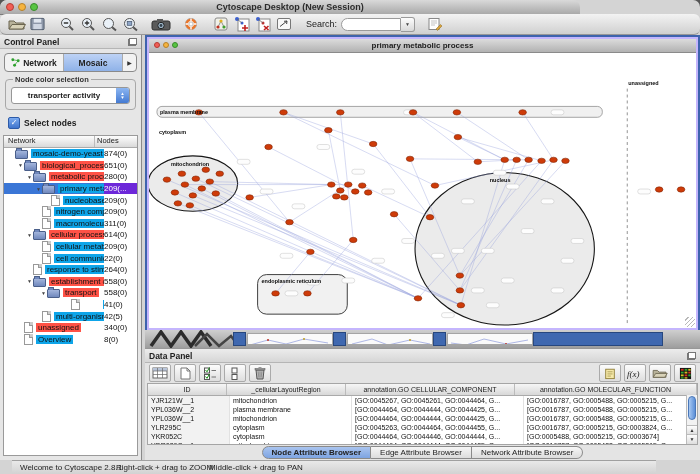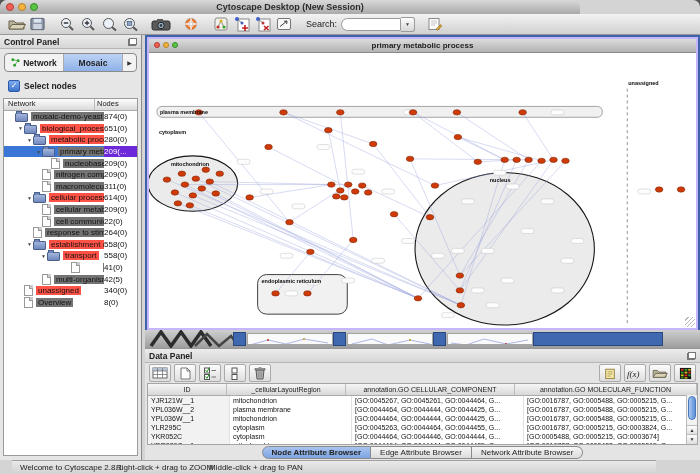--- a/index.html
+++ b/index.html
@@ -11,21 +11,21 @@
   .lights{position:absolute;left:6px;top:3px;display:flex;}
   .tl{width:8px;height:8px;border-radius:50%;margin-right:4px;box-sizing:border-box;}
   .tl.red{background:#f15f56;border:1px solid #b53c34;}
   .tl.yel{background:#f6b43e;border:1px solid #b5812a;}
   .tl.grn{background:#58c542;border:1px solid #3a8a2c;}
   .tl.small{width:6px;height:6px;margin-right:3px;}
   .wtitle{position:absolute;left:0;right:0;top:2px;text-align:center;font-size:9px;font-weight:bold;color:#2c2c2c;}
   
   #toolbar{position:absolute;left:0;top:14px;width:700px;height:21px;
     background:linear-gradient(#f3f3f3,#d0d0d0);border-bottom:1px solid #979797;
-    display:flex;align-items:center;padding:0 0 0 6px;box-sizing:border-box;}
+    display:flex;align-items:center;padding:0 0 0 6px;box-sizing:border-box;border-radius:6px;}
   .tbtn{width:21px;height:18px;display:flex;align-items:center;justify-content:center;flex:none;}
   .tbtn svg{display:block;}
   .gap{width:9px;flex:none;}
   .search-wrap{display:flex;align-items:center;margin-left:12px;}
   .search-label{font-size:9px;color:#222;margin-right:4px;}
   #search-input{width:50px;height:11px;border:1px solid #9a9a9a;border-radius:7px 0 0 7px;
     font-size:8px;padding:0 4px;background:#fff;outline:none;}
   .sdd{width:13px;height:13px;border:1px solid #9a9a9a;border-left:none;border-radius:0 3px 3px 0;
     background:linear-gradient(#fdfdfd,#d8d8d8);font-size:5px;display:flex;align-items:center;justify-content:center;color:#444;}
   
@@ -63,21 +63,21 @@
   .trow.sel{background:#3a76d6;}
   .arr{width:7px;font-size:5px;color:#444;flex:none;text-align:center;}
   .fold{width:11px;height:7px;background:linear-gradient(#a3b5dc,#7088bd);border:1px solid #4a5f8a;
     border-radius:1px;position:relative;margin-right:3px;flex:none;margin-top:2px;}
   .fold::before{content:"";position:absolute;top:-3px;left:0;width:4px;height:2px;background:#7088bd;
     border:1px solid #4a5f8a;border-bottom:none;border-radius:1px 1px 0 0;}
   .filei{width:7px;height:9px;background:#fff;border:1px solid #999;margin-right:3px;flex:none;position:relative;}
   .filei::before{content:"";position:absolute;right:-1px;top:-1px;width:3px;height:3px;background:#ccc;
     border-left:1px solid #999;border-bottom:1px solid #999;}
   .chip{padding:0 2px;white-space:nowrap;overflow:hidden;flex:0 1 auto;}
-  .chip.green{background:#737373;}
+  .chip.green{background:#0ea5e9;}
   .chip.red{background:#ff5246;}
   .cnt{position:absolute;left:100px;right:0;top:0;bottom:0;background:#fff;display:flex;align-items:center;font-size:8px;}
   .trow.sel .cnt{background:#6d28d9;color:#fff;}
   
   #desktop{position:absolute;left:145px;top:35px;width:555px;height:313px;background:#3e63ad;overflow:hidden;}
   #inner-window{position:absolute;left:2px;top:2px;width:547px;height:289px;border:2px solid #c4b5fd;
     background:#fff;box-sizing:content-box;}
   .inner-titlebar{height:13px;background:linear-gradient(#dcdcdc,#b2b2b2);border-bottom:1px solid #8a8a8a;position:relative;}
   .inner-title{position:absolute;left:0;right:0;top:2px;text-align:center;font-size:8px;font-weight:bold;color:#222;}
   .inner-lights{position:absolute;left:5px;top:3px;display:flex;}
@@ -261,20 +261,30 @@
             <circle cx="2" cy="2" r="1.6" fill="#2fa12f"></circle>
             <circle cx="8" cy="3" r="1.6" fill="#2fa12f"></circle>
             <circle cx="4" cy="8" r="1.6" fill="#2fa12f"></circle>
           </svg>
         <span>Network</span>
       </span>
       <span class="cp-tab sel">
         <span>Mosaic</span>
       </span>
       <span class="cp-arrow">▶</span>
+    </div>
+    <div class="group">
+      <span class="group-title">Node color selection</span>
+      <div class="combo">
+        <span class="combo-text">transporter activity</span>
+        <span class="combo-step">
+            <span>▲</span>
+            <span>▼</span>
+          </span>
+      </div>
     </div>
     <div class="check-row">
       <span class="checkbox">✓</span>
       <span class="check-label">Select nodes</span>
     </div>
     <div class="tree-wrap">
       <div class="tree-head">
         <span class="th1">Network</span>
         <span class="th2">Nodes</span>
       </div>

